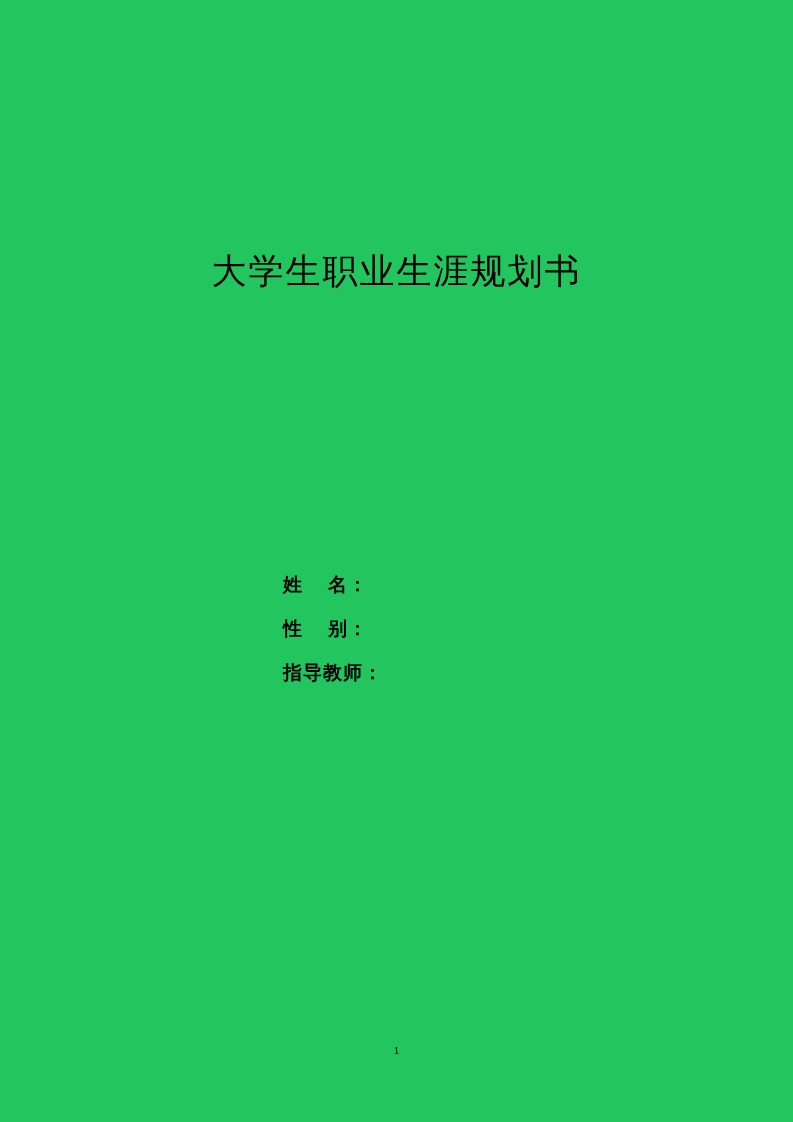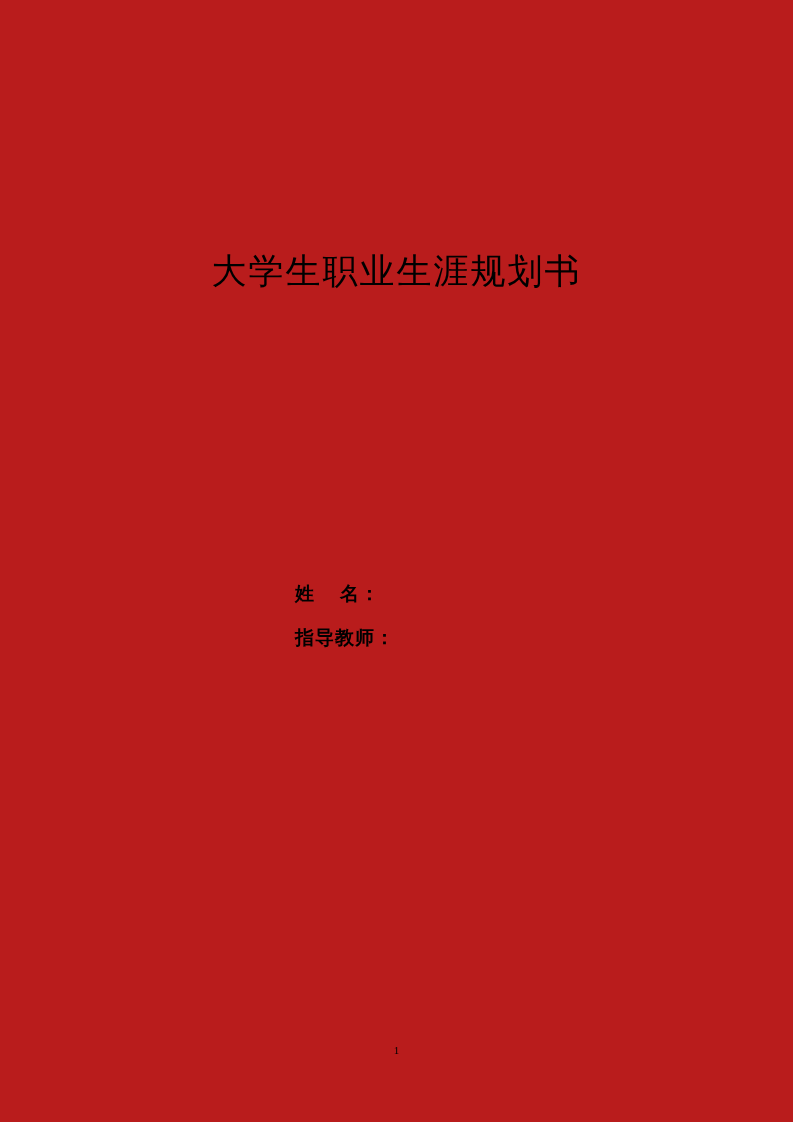--- a/index.html
+++ b/index.html
@@ -8,21 +8,21 @@
     background: #ffffff;
   }
   body {
     font-family: "Liberation Serif", serif;
     color: #000000;
   }
   .page {
     position: relative;
     width: 793px;
     height: 1122px;
-    background: #b91c1c;
+    background: #22c55e;
     overflow: hidden;
     box-sizing: border-box;
   }
   .doc-title {
     position: absolute;
     top: 248px;
     left: 0;
     width: 793px;
     text-align: center;
     font-family: "Liberation Serif", serif;
@@ -33,28 +33,27 @@
     white-space: nowrap;
   }
   .fields {
     position: absolute;
     top: 572px;
     left: 283px;
     width: 300px;
   }
   .field-row {
     display: flex;
-    align-items: center;
+    align-items: flex-start;
     height: 44px;
     font-family: "Liberation Sans", sans-serif;
     font-size: 19px;
     font-weight: bold;
     letter-spacing: 1px;
     color: #000000;
-    margin-left: 12px;
   }
   .field-label {
     white-space: pre;
   }
   .field-value {
     margin-left: 6px;
     font-weight: bold;
     min-width: 120px;
   }
   .page-number {
@@ -76,20 +75,24 @@
   <div class="doc-title">大学生职业生涯规划书</div>
 
   <div class="fields">
 
     <div class="field-row">
       <span class="field-label">姓    名：</span>
       <span class="field-value"></span>
     </div>
 
 
+    <div class="field-row">
+      <span class="field-label">性    别：</span>
+      <span class="field-value"></span>
+    </div>
 
     <div class="field-row">
       <span class="field-label">指导教师：</span>
       <span class="field-value"></span>
     </div>
 
 
 
   </div>
 

